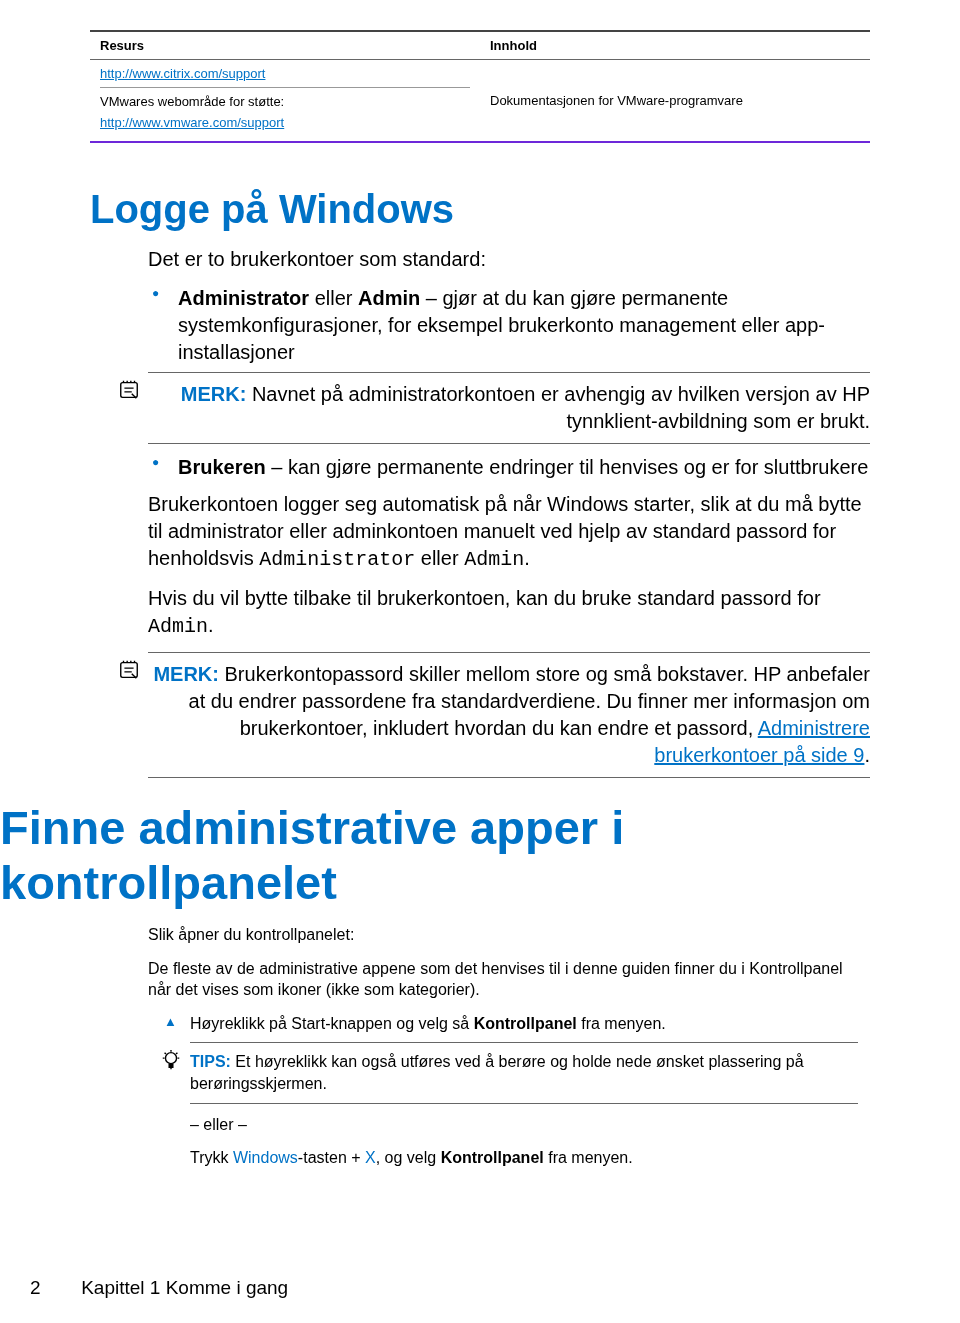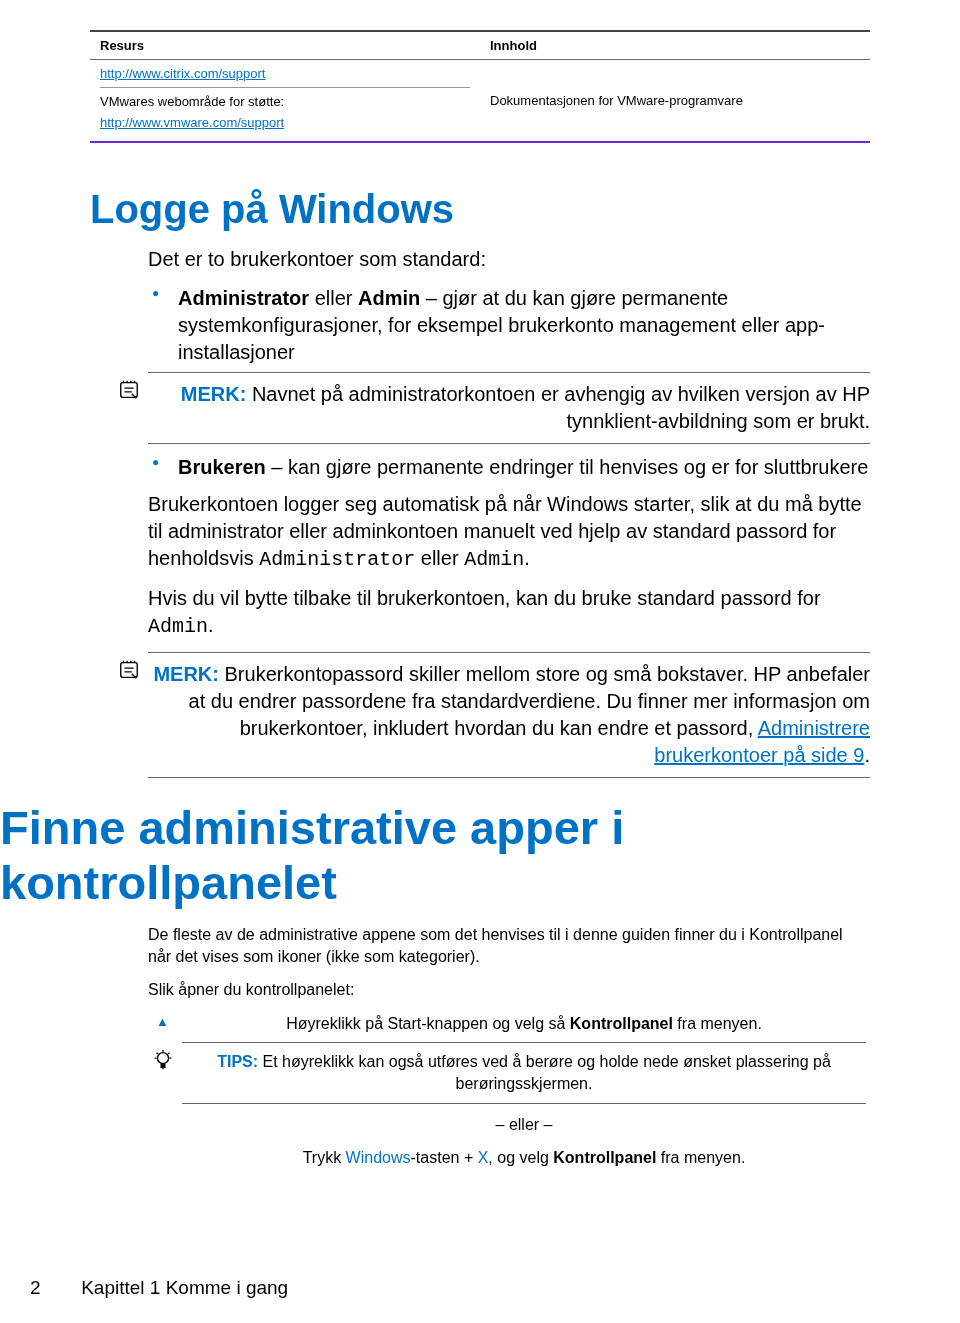--- a/index.html
+++ b/index.html
@@ -77,21 +77,21 @@
   }
   .notebox .label { color: #0072c6; font-weight: 700; }
   .tipbox .label { color: #0072c6; font-weight: 700; }
   .icon-note, .icon-tip {
     position: absolute;
     left: -30px;
     top: 6px;
     width: 22px;
     height: 22px;
   }
-  .steplist { list-style: none; padding: 0; margin: 4px; text-align: center; }
+  .steplist { list-style: none; padding: 0; margin: 12px; }
   .steplist > li { position: relative; padding-left: 30px; margin: 10px 0; }
   .steplist > li::before {
     content: "▲"; color: #0072c6; position: absolute; left: 4px; top: 0; font-size: 13px;
   }
   .tipbox {
     border-top: 1px solid #666;
     border-bottom: 1px solid #666;
     padding: 8px 0 8px 0;
     margin: 8px 0 10px 0;
     position: relative;
@@ -169,22 +169,22 @@
           <path d="M6 4v-2M10 4v-2M14 4v-2M18 4v-2" stroke="#000" stroke-width="1.5"></path>
           <path d="M7 10l10 0M7 14l8 0" stroke="#000" stroke-width="1.5"></path>
           <path d="M15 16l5 5" stroke="#000" stroke-width="1.5"></path>
         </svg>
       <span class="label">MERK:</span><span>   Brukerkontopassord skiller mellom store og små bokstaver. HP anbefaler at du endrer passordene fra standardverdiene. Du finner mer informasjon om brukerkontoer, inkludert hvordan du kan endre et passord, </span><a class="link">Administrere brukerkontoer på side 9</a><span>.</span>
     </div>
   </div>
 
   <h1 class="section">Finne administrative apper i kontrollpanelet</h1>
   <div class="h1body">
+    <p class="para">Slik åpner du kontrollpanelet:</p>
     <p class="para">De fleste av de administrative appene som det henvises til i denne guiden finner du i Kontrollpanel når det vises som ikoner (ikke som kategorier).</p>
-    <p class="para">Slik åpner du kontrollpanelet:</p>
     <ul class="steplist">
       <li>
         <span>Høyreklikk på Start-knappen og velg så </span><span class="b">Kontrollpanel</span><span> fra menyen.</span>
         <div class="tipbox">
           <svg class="icon-tip" viewBox="0 0 24 24">
               <circle cx="12" cy="10" r="6" fill="none" stroke="#000" stroke-width="1.5"></circle>
               <path d="M10 17h4v3h-4zM12 22v-2" stroke="#000" stroke-width="1.5"></path>
               <path d="M12 1v2M3 10h2M19 10h2M5 4l1.5 1.5M19 4l-1.5 1.5" stroke="#000" stroke-width="1.5"></path>
             </svg>
           <span class="label">TIPS:</span><span>   Et høyreklikk kan også utføres ved å berøre og holde nede ønsket plassering på berøringsskjermen.</span>

